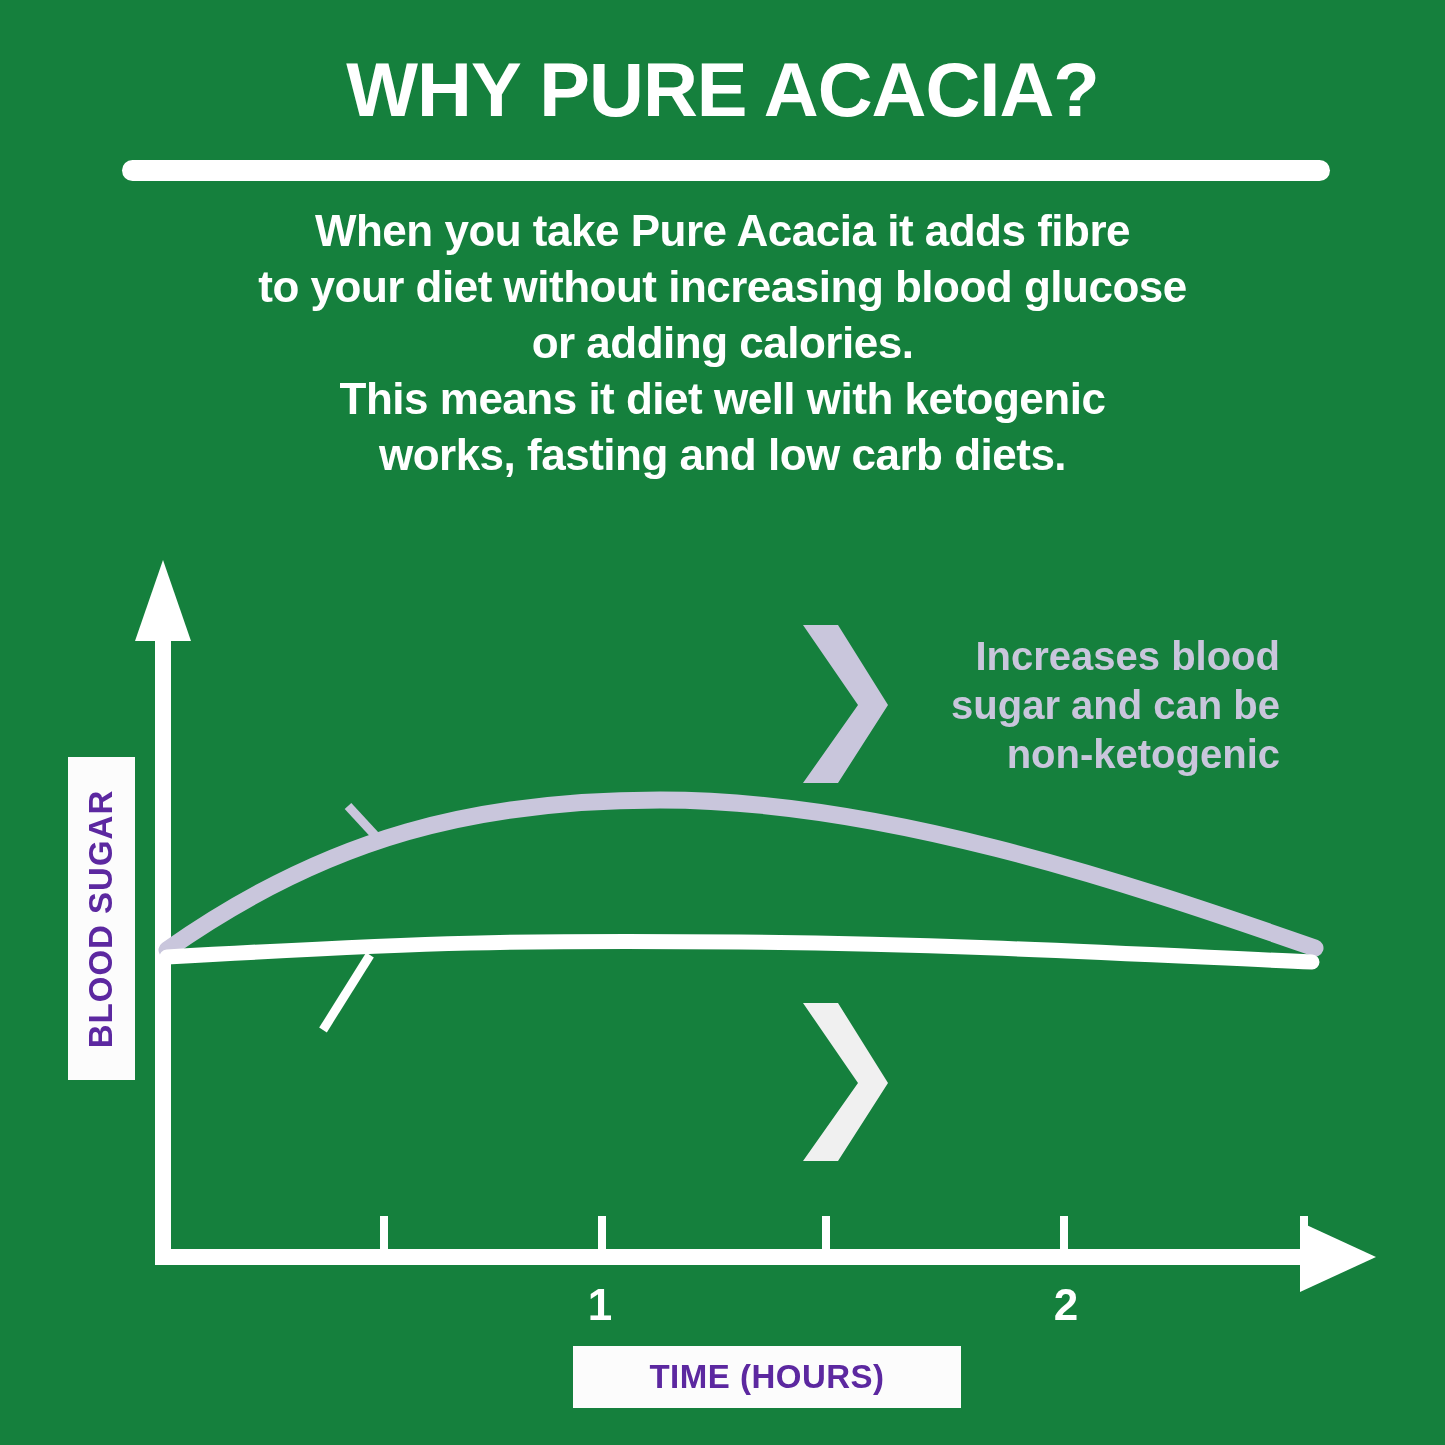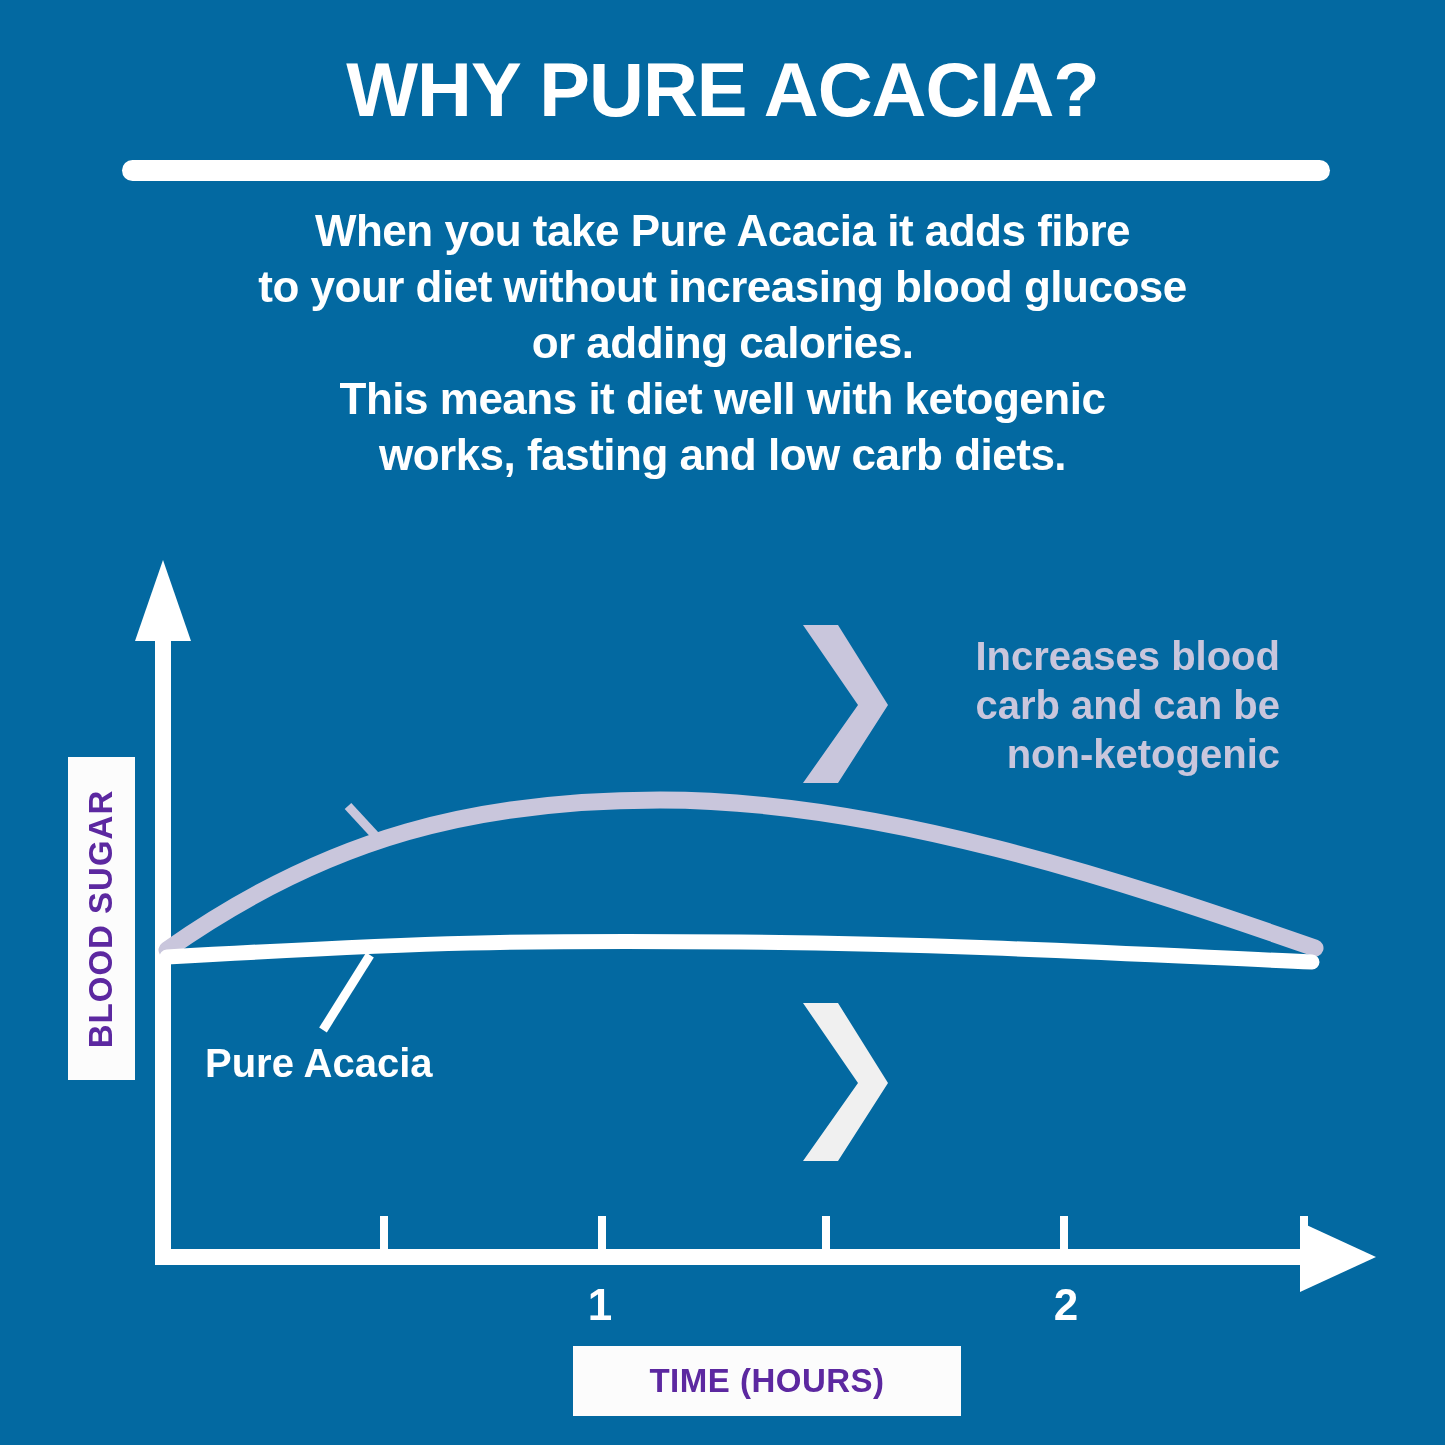--- a/index.html
+++ b/index.html
@@ -4,21 +4,21 @@
 <style>
   html, body {
     margin: 0;
     padding: 0;
     background: #5C28A0;
   }
   #page {
     position: relative;
     width: 1445px;
     height: 1445px;
-    background: #0369a1;
+    background: #15803d;
     overflow: hidden;
     font-family: "Liberation Sans", sans-serif;
   }
 
   
   .title {
     position: absolute;
     left: 0;
     top: 52px;
     width: 1445px;
@@ -84,21 +84,21 @@
     font-family: "Liberation Sans", sans-serif;
     font-weight: bold;
     font-size: 33px;
     letter-spacing: 1px;
   }
   .xlabel-box {
     position: absolute;
     left: 573px;
     top: 1346px;
     width: 388px;
-    height: 70px;
+    height: 62px;
     background: #FCFCFC;
     display: flex;
     align-items: center;
     justify-content: center;
   }
   .xlabel-box span {
     color: #5C28A0;
     font-family: "Liberation Sans", sans-serif;
     font-weight: bold;
     font-size: 33px;
@@ -202,19 +202,18 @@
   <div class="tick-label" style="left:600px; top:1280px;">1</div>
   <div class="tick-label" style="left:1066px; top:1280px;">2</div>
 
   <div class="ylabel-box">
     <span>BLOOD SUGAR</span>
   </div>
   <div class="xlabel-box">
     <span>TIME (HOURS)</span>
   </div>
 
-  <div class="series-label acacia">Pure Acacia</div>
 
   <div class="callout top">Increases blood
-carb and can be
+sugar and can be
 non-ketogenic</div>
 
 </div>
 
 </body></html>

